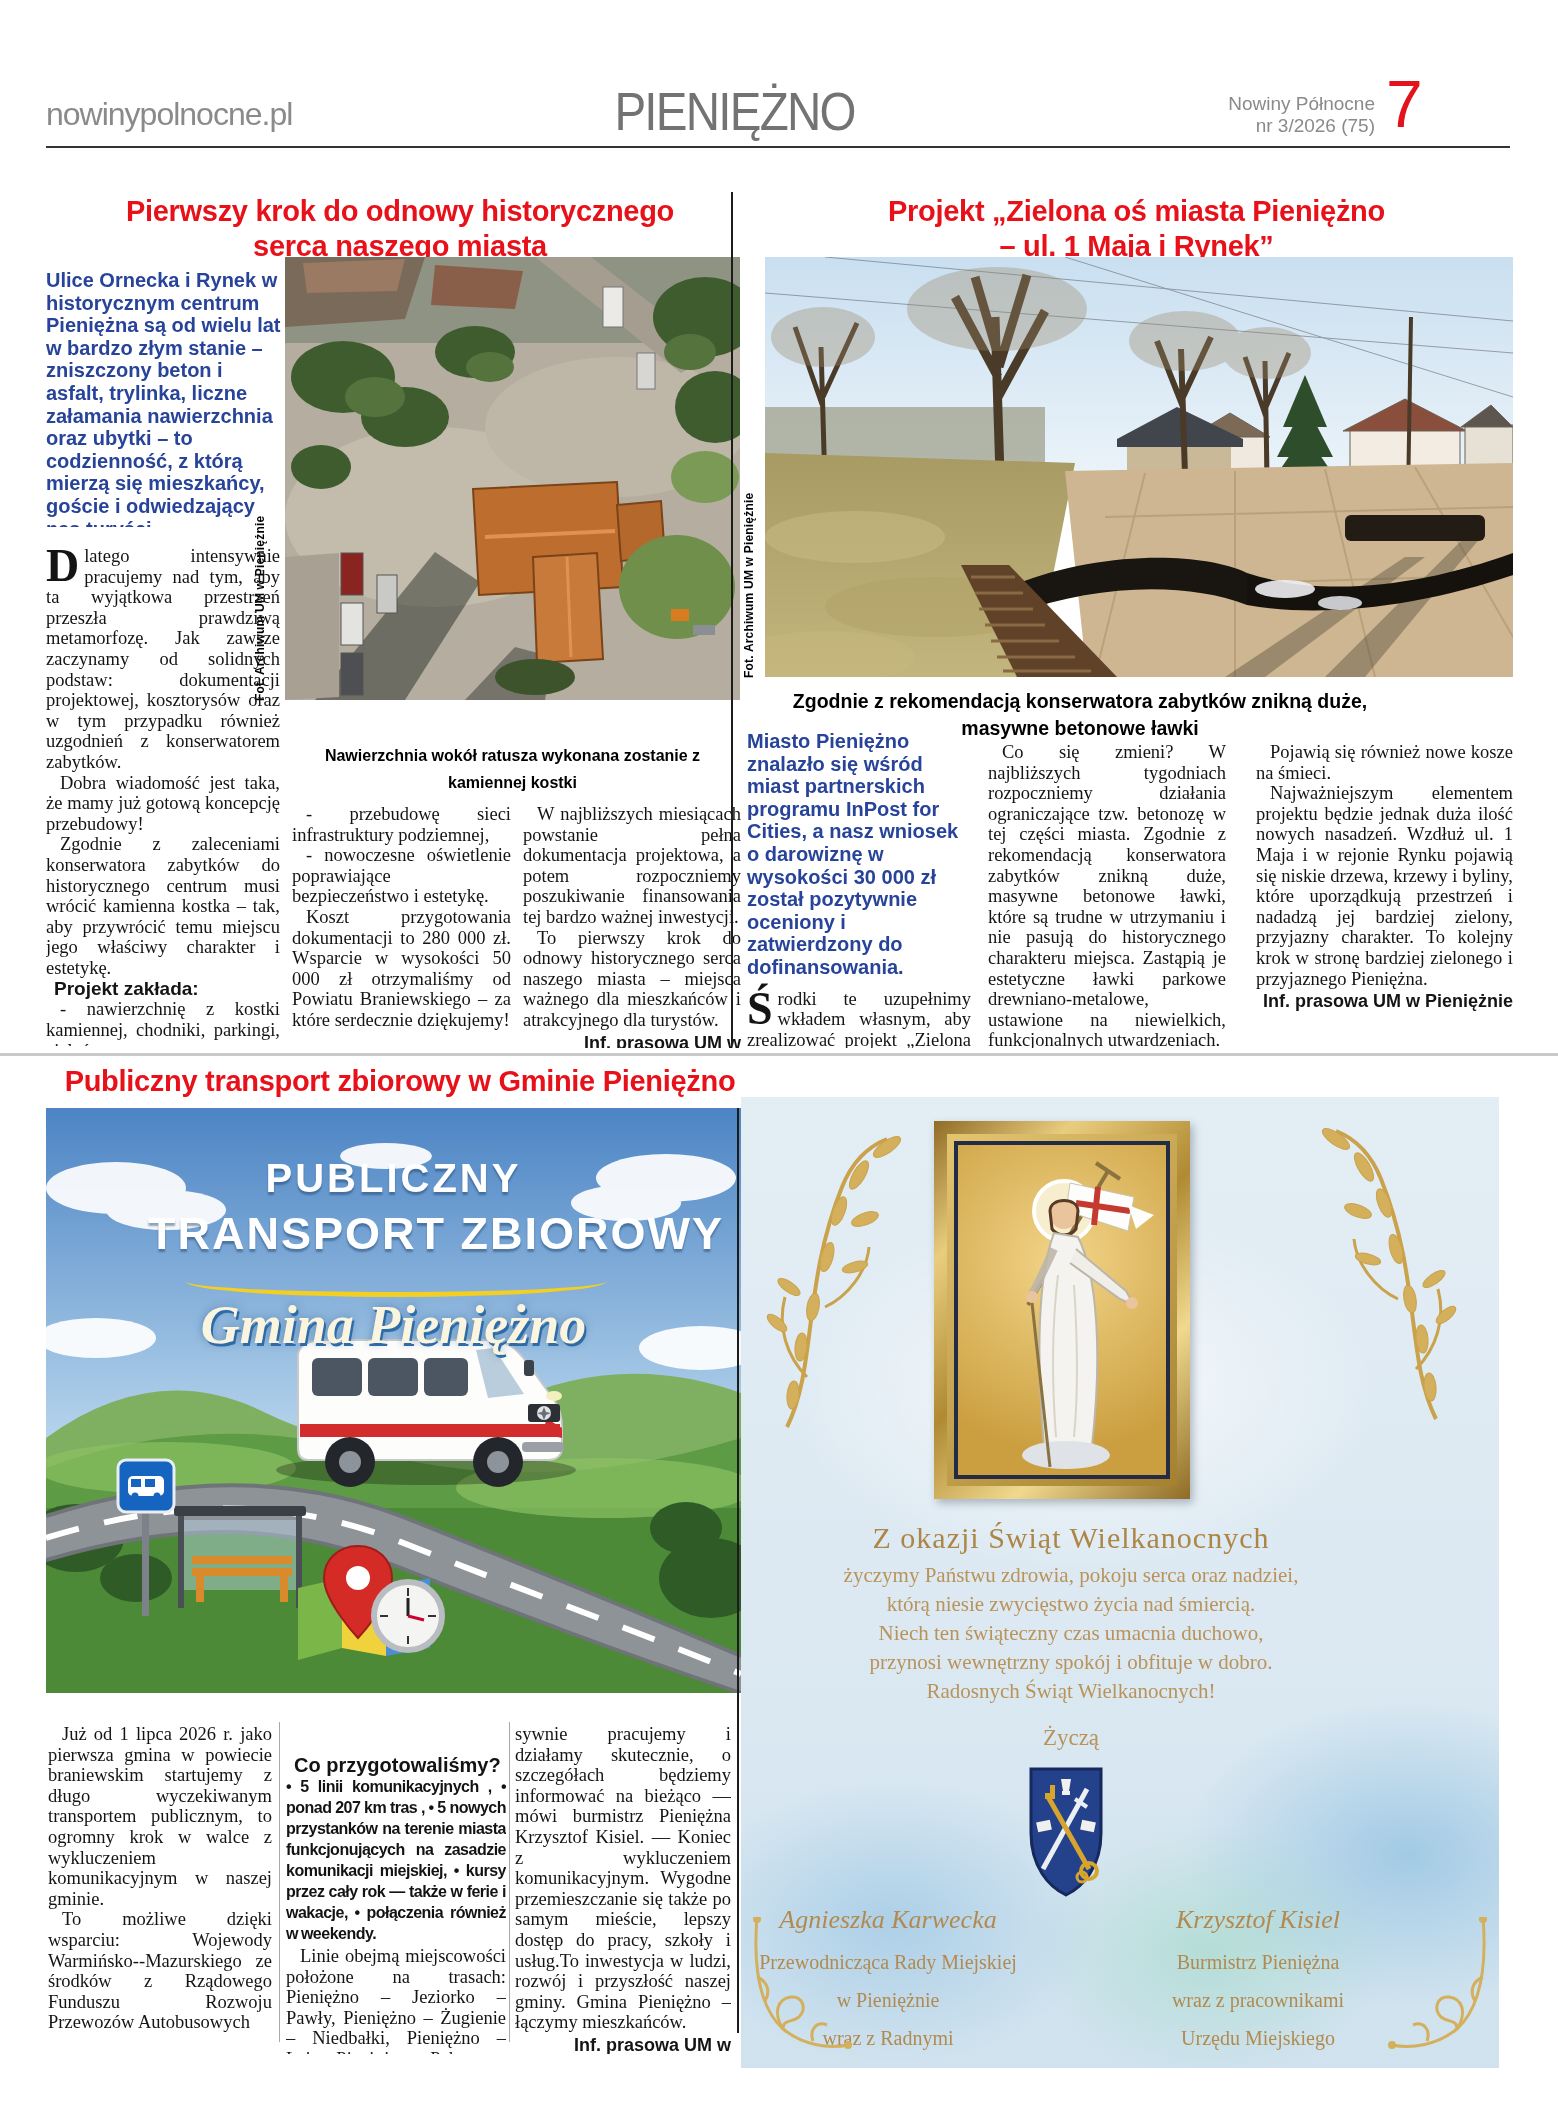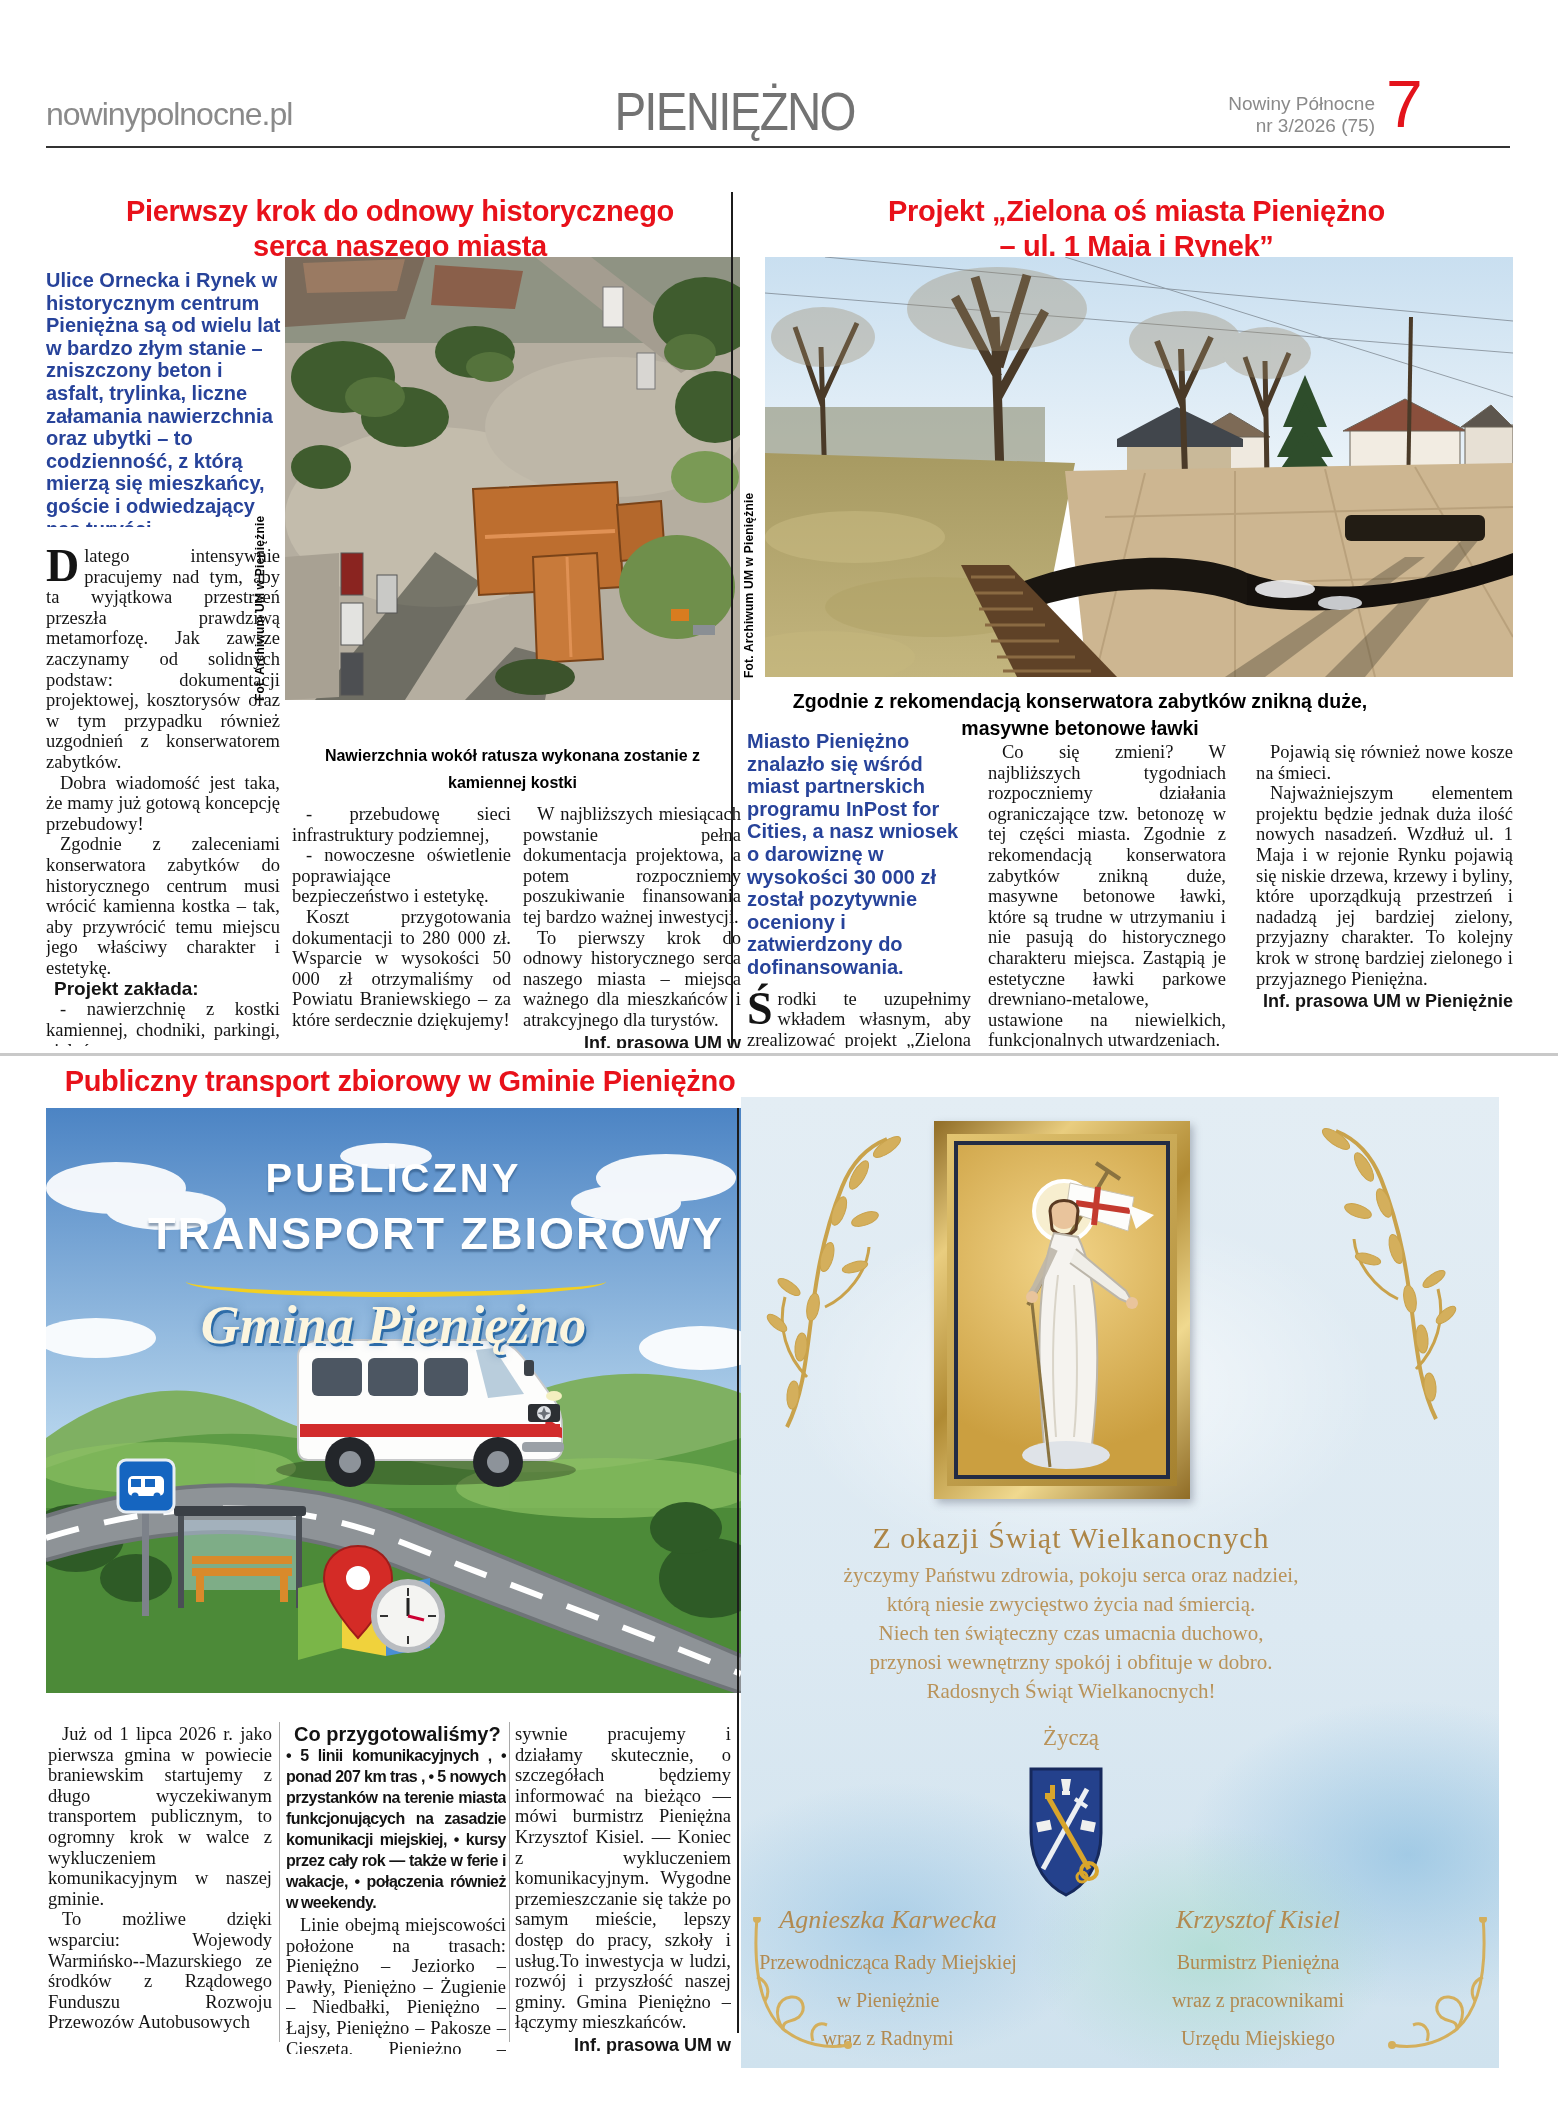--- a/index.html
+++ b/index.html
@@ -20,21 +20,21 @@
   
   .red-hl{color:#e8111a;font-weight:bold;font-size:29px;line-height:35px;text-align:center;
           letter-spacing:-.3px;}
   .serif{font-family:"Liberation Serif",serif;font-size:18.5px;line-height:20.6px;
          text-align:justify;color:#141414;}
   .serif p{margin:0;}
   .serif p.ind{text-indent:14px;}
   .dropcap{float:left;font-family:"Liberation Serif",serif;font-weight:bold;font-size:46px;
            line-height:37px;padding:1px 5px 0 0;}
   .bold-head{font-family:"Liberation Sans",sans-serif;font-weight:bold;font-size:19px;
-             line-height:21px;text-indent:8px;text-align:left;}
+             line-height:21px;text-indent:8px;text-align:left;margin-top:31px;}
   .byline{font-family:"Liberation Sans",sans-serif;font-weight:bold;font-size:18px;
           line-height:24px;text-align:right;}
   .lead-blue{color:#27439a;font-weight:bold;font-size:20px;line-height:22.6px;text-align:left;}
   .photo-cap{font-weight:bold;font-size:16px;line-height:27px;text-align:center;color:#000;}
   .vcredit{writing-mode:vertical-rl;transform:rotate(180deg);font-weight:bold;font-size:12px;
            color:#000;letter-spacing:.2px;white-space:nowrap;}
   .vrule{background:#1c1c1c;}
   .colrule{background:#a9a9a9;}
   .clip{overflow:hidden;}
 

